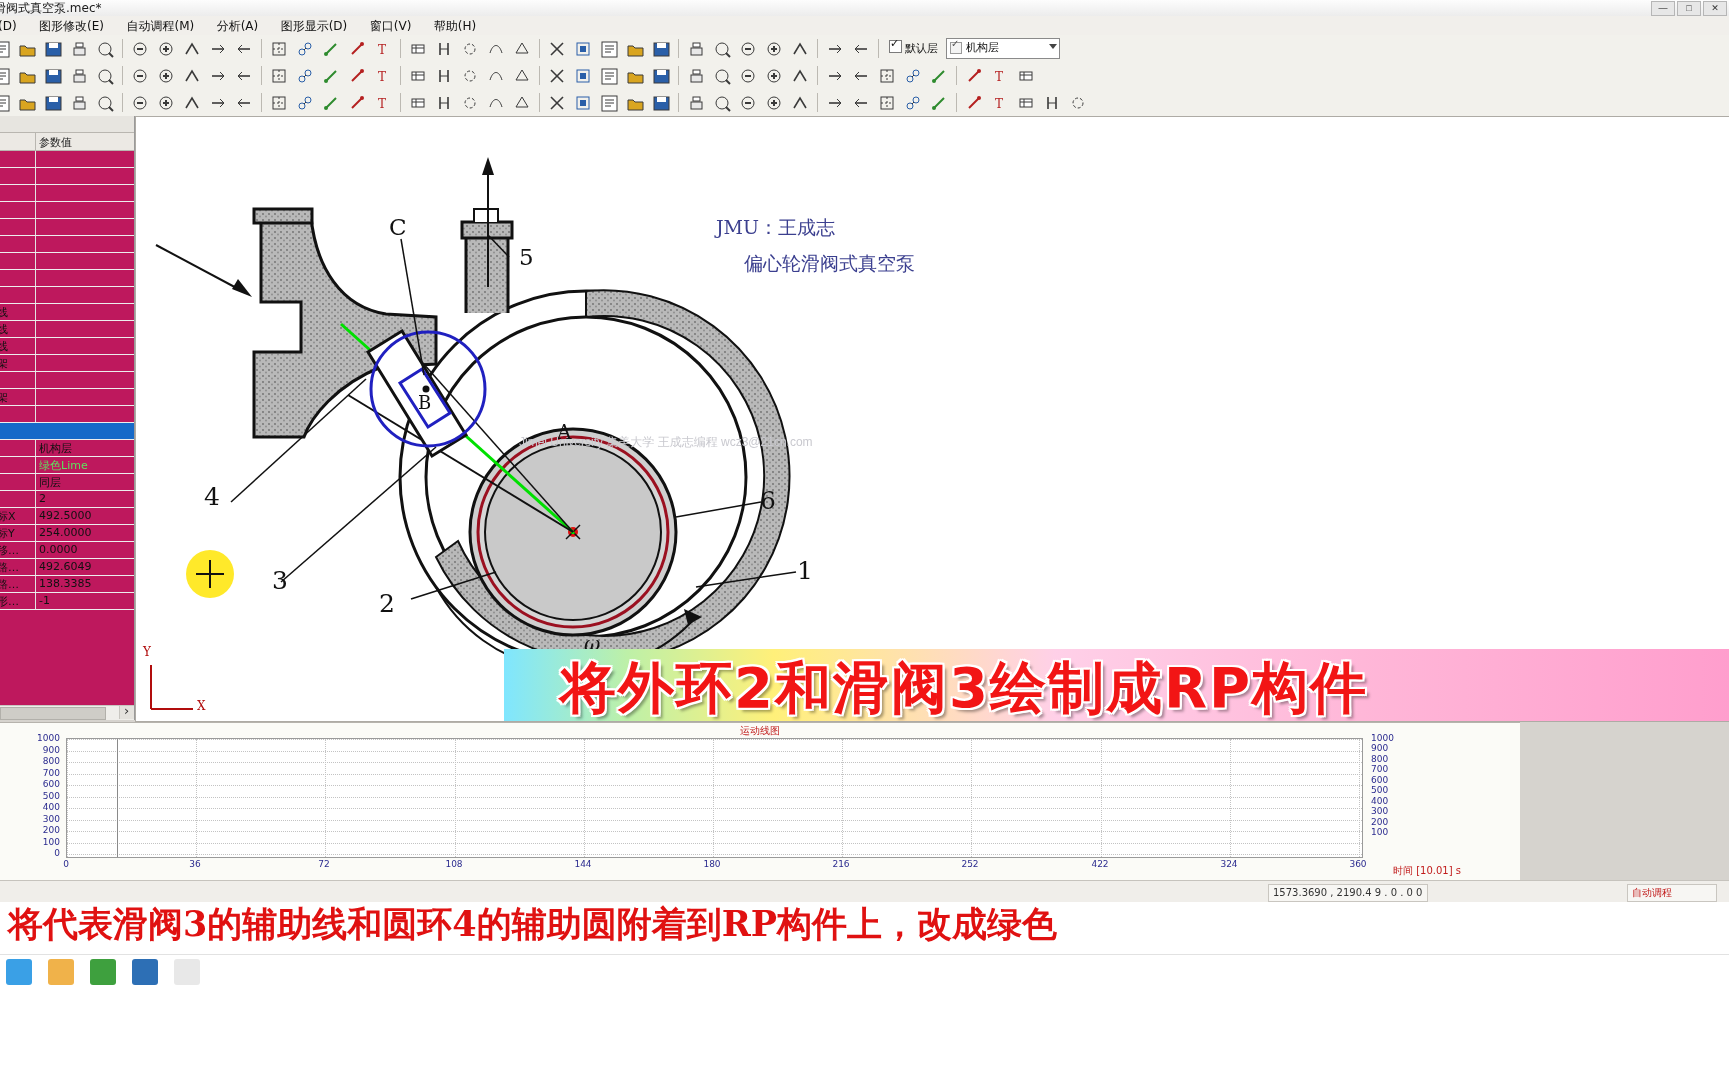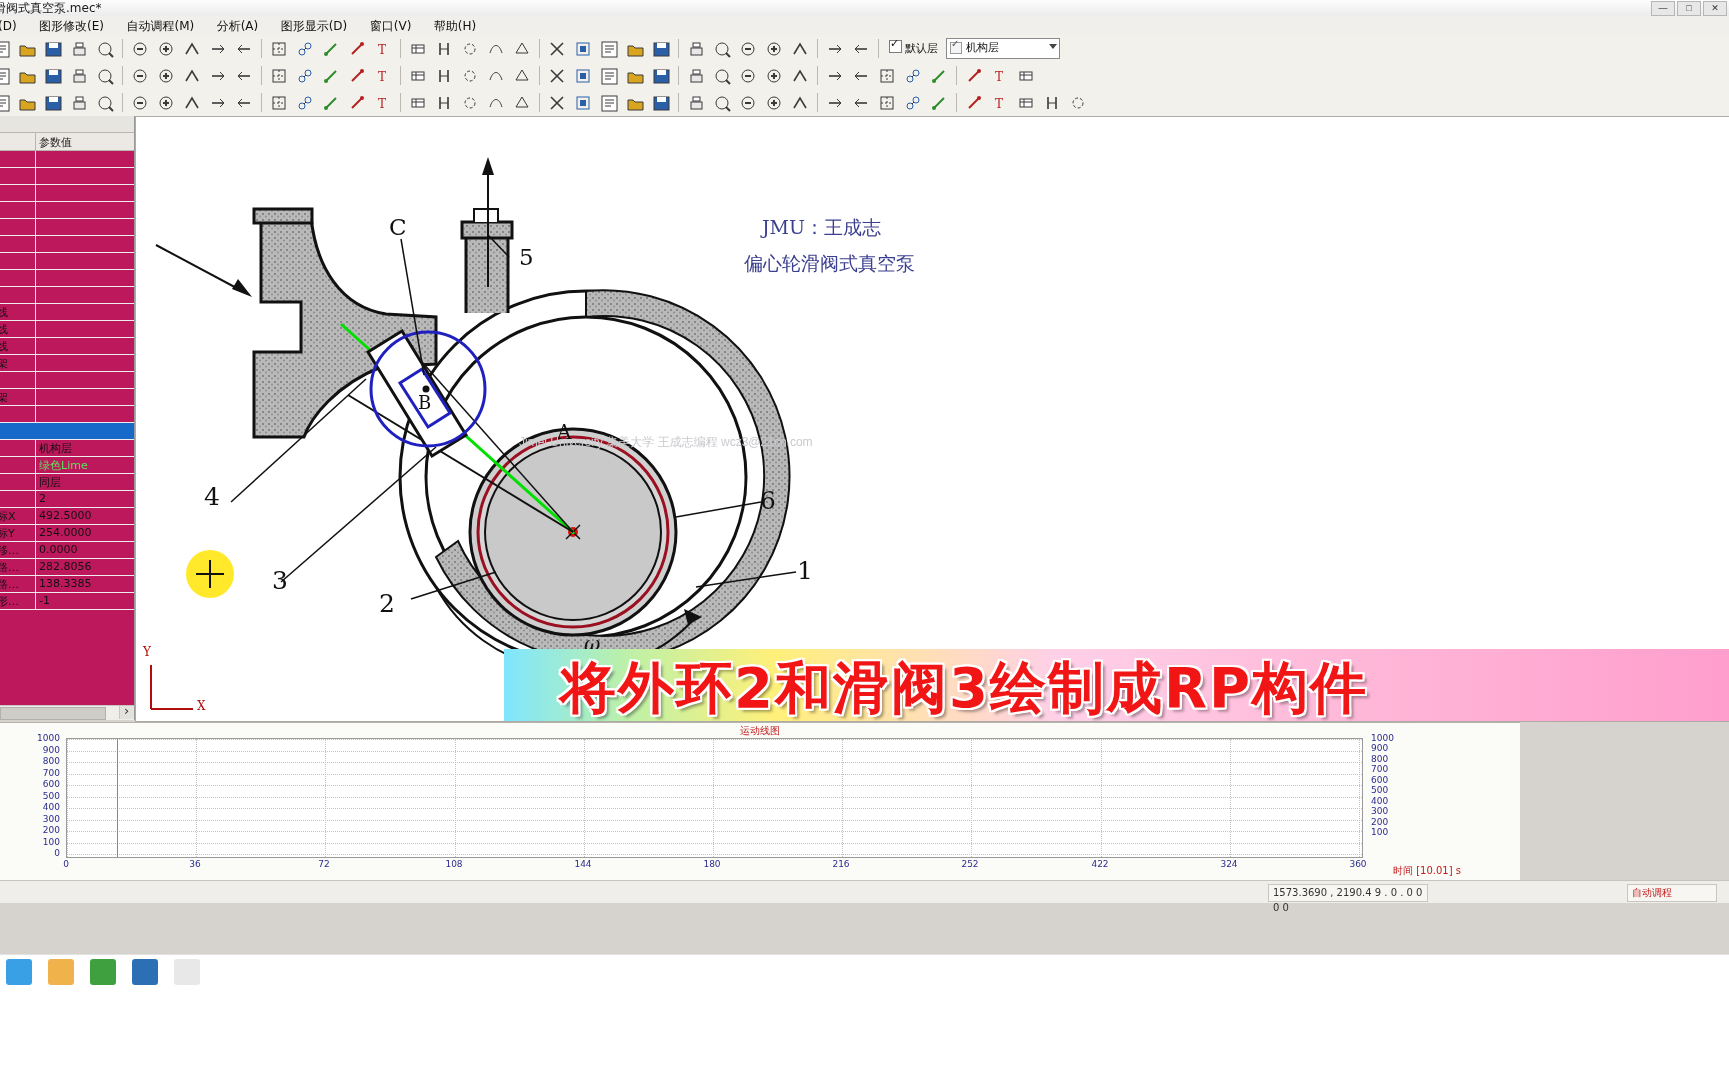--- a/index.html
+++ b/index.html
@@ -122,21 +122,21 @@
   .lp-scroll .thumb{position:absolute;left:0;top:1px;width:104px;height:11px;background:#cfcdc7;border:1px solid #b2b0aa;}
   .lp-scroll .rbtn{position:absolute;right:0;top:0;width:14px;height:13px;background:#e4e2dd;border-left:1px solid #c8c6c0;}
   .lp-scroll .rbtn:after{content:"›";position:absolute;left:4px;top:-3px;font-size:13px;color:#333;}
 
   
   .canvas{
     position:absolute;left:135px;top:116px;width:1594px;height:604px;
     background:#ffffff;border:1px solid #aeaba5;overflow:hidden;
   }
   .canvas-txt{position:absolute;font-family:"DejaVu Serif",serif;color:#3b3f8f;white-space:nowrap;}
-  .t-jmu{left:626px;top:98px;font-size:19px;}
+  .t-jmu{left:580px;top:98px;font-size:19px;}
   .t-sub{left:608px;top:134px;font-size:19px;}
   .t-desc{left:608px;top:176px;font-size:17px;}
   .watermark{
     position:absolute;left:383px;top:317px;font-size:12px;color:#c9c9cf;
     font-family:"Liberation Sans",sans-serif;white-space:nowrap;
   }
   .yellowdot{
     position:absolute;left:50px;top:433px;width:48px;height:48px;border-radius:50%;
     background:#ffe92a;
   }
@@ -691,21 +691,21 @@
           <span class="v">254.0000</span>
         </div>
         <div class="lp-row">
           <span class="k">偏移…</span>
           <span class="vdiv"></span>
           <span class="v">0.0000</span>
         </div>
         <div class="lp-row">
           <span class="k">导路…</span>
           <span class="vdiv"></span>
-          <span class="v">282.8056</span>
+          <span class="v">492.6049</span>
         </div>
         <div class="lp-row">
           <span class="k">导路…</span>
           <span class="vdiv"></span>
           <span class="v">138.3385</span>
         </div>
         <div class="lp-row">
           <span class="k">图形…</span>
           <span class="vdiv"></span>
           <span class="v">-1</span>
@@ -885,18 +885,21 @@
         <div class="xtick" style="left:1358px;top:136px">360</div>
       </div>
     <div class="xaxis-label">时间 [10.01] s</div>
   </div>
 
   <div class="statusbar">
     <div class="seg" style="left:1268px;width:150px;">1573.3690 , 2190.4 9 . 0 . 0 0 0 0</div>
     <div class="seg" style="right:12px;width:80px;color:#c11b1b;">自动调程</div>
   </div>
 
+  <div class="subtitle-bar">
+    <div class="stxt">将代表滑阀3的辅助线和圆环4的辅助圆附着到RP构件上，改成绿色</div>
+  </div>
 
   <div class="taskbar">
     <div class="tbicons" id="tbicons"><span class="tbicon" style="background:#3aa0e6;"></span><span class="tbicon" style="background:#f0b24a;"></span><span class="tbicon" style="background:#3ea03e;"></span><span class="tbicon" style="background:#2d6fb5;"></span><span class="tbicon" style="background:#e8e8e8;"></span></div>
   </div>
 
 </div>
 
 </body></html>

